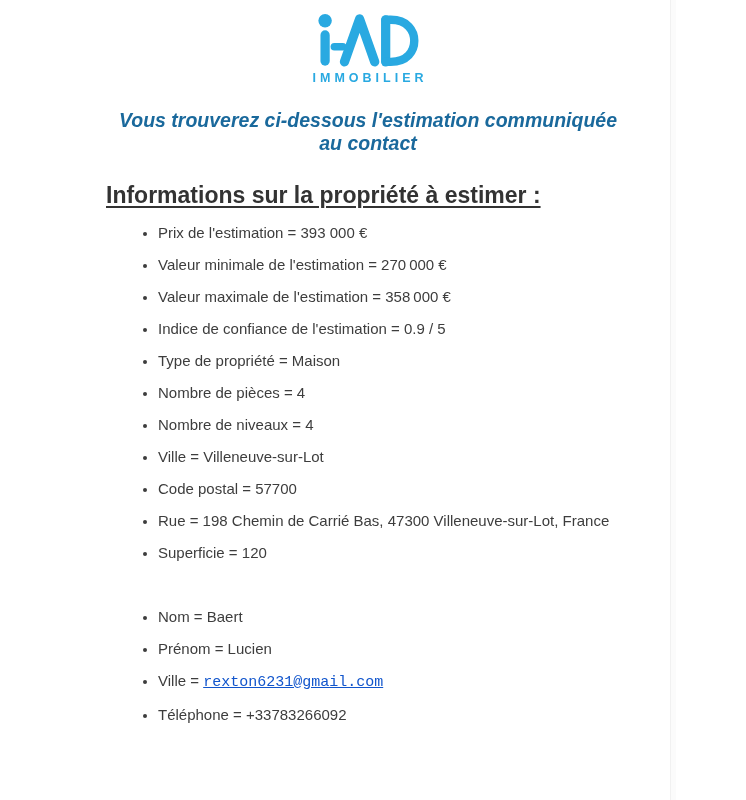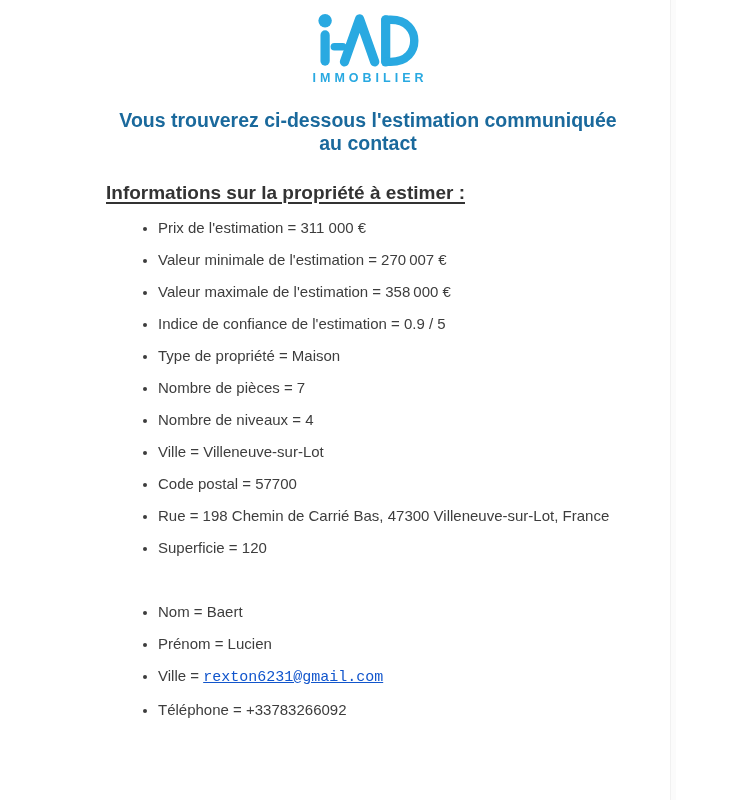--- a/index.html
+++ b/index.html
@@ -44,31 +44,32 @@
     margin-top: 3px;
     text-indent: 4px; 
   }
   h1.title {
     text-align: center;
     color: #1A699C;
     font-size: 19.5px;
     line-height: 1.2;
     font-weight: 700;
     margin: 24px 0 5px 0;
+    font-style: italic;
   }
   .subtitle {
     text-align: center;
     color: #1A699C;
     font-size: 15.5px;
     line-height: 1.32;
     margin: 0;
     font-weight: 400;
   }
   h2.section-heading {
-    font-size: 19px;
+    font-size: 23px;
     color: #333333;
     font-weight: 700;
     text-decoration: underline;
     text-decoration-thickness: 2px;
     text-underline-offset: 3px;
     margin: 26px 0 0 0;
   }
   ul.kv-list {
     margin: 8px 0 32px 0;
     padding-left: 52px;
@@ -115,26 +116,26 @@
     </svg>
     <div class="logo-sub">IMMOBILIER</div>
   </header>
 
   <h1 class="title">Vous trouverez ci-dessous l'estimation communiquée au contact</h1>
 
 
   <section>
     <h2 class="section-heading">Informations sur la propriété à estimer :</h2>
     <ul class="kv-list">
-      <li>Prix de l'estimation = 311 000 €</li>
-      <li>Valeur minimale de l'estimation = 270 007 €</li>
+      <li>Prix de l'estimation = 393 000 €</li>
+      <li>Valeur minimale de l'estimation = 270 000 €</li>
       <li>Valeur maximale de l'estimation = 358 000 €</li>
       <li>Indice de confiance de l'estimation = 0.9 / 5</li>
       <li>Type de propriété = Maison</li>
-      <li>Nombre de pièces = 7</li>
+      <li>Nombre de pièces = 4</li>
       <li>Nombre de niveaux = 4</li>
       <li>Ville = Villeneuve-sur-Lot</li>
       <li>Code postal = 57700</li>
       <li>Rue = 198 Chemin de Carrié Bas, 47300 Villeneuve-sur-Lot, France</li>
       <li>Superficie = 120</li>
     </ul>
   </section>
 
   <section>
     <ul class="kv-list">

